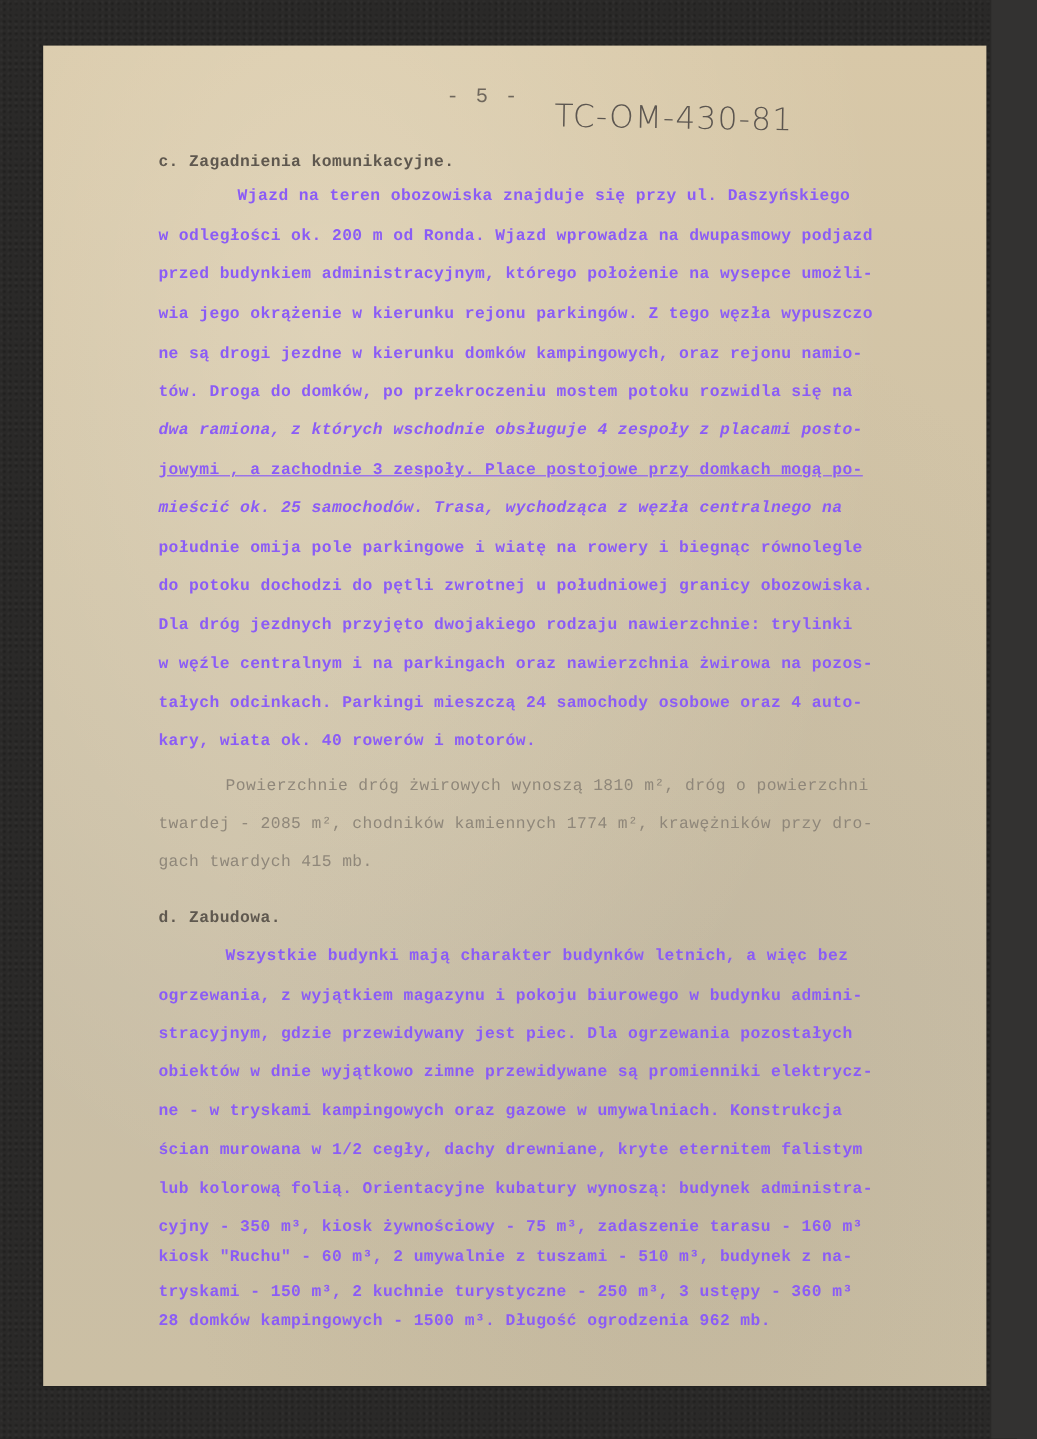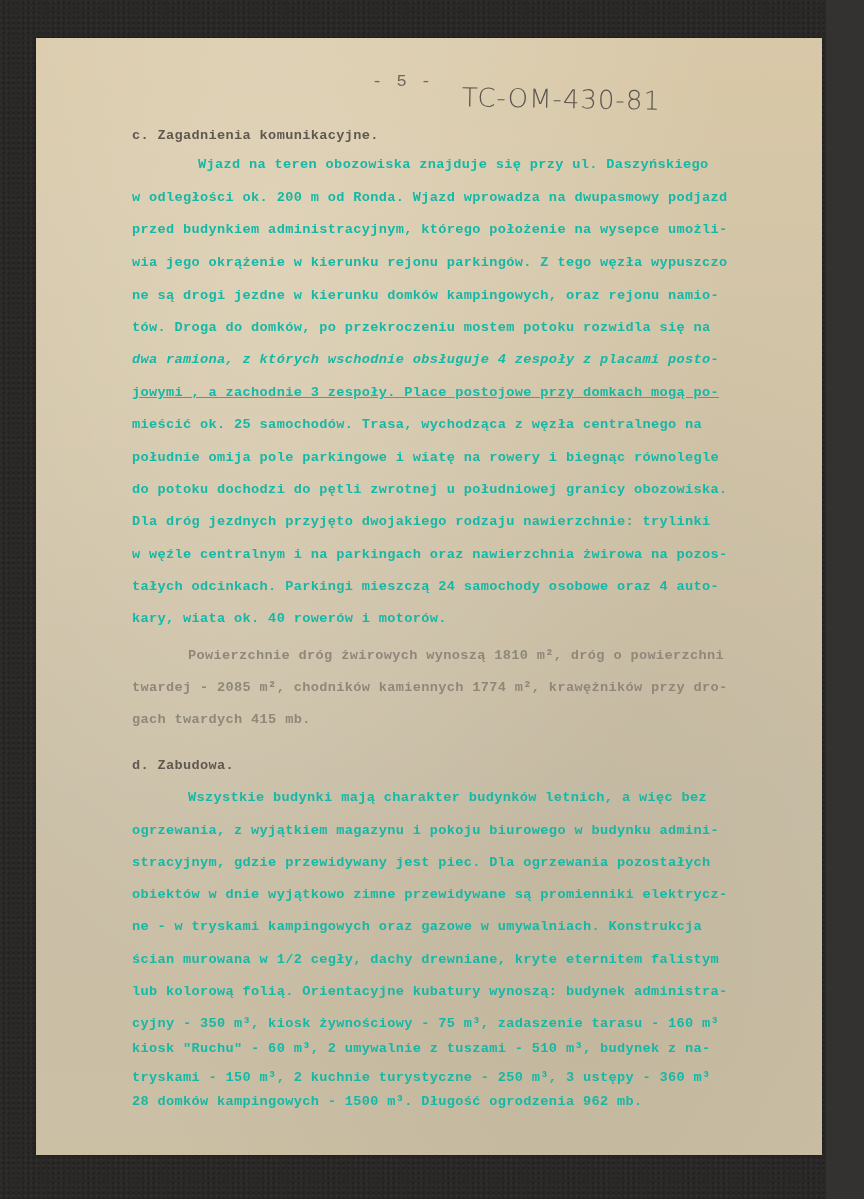--- a/index.html
+++ b/index.html
@@ -31,23 +31,23 @@
     position: absolute; left: 372px; top: 72px;
     font-size: 17px; color: #6f675c; letter-spacing: 2px;
   }
   .ref-code {
     position: absolute; left: 462px; top: 84px;
     font-family: "DejaVu Sans", sans-serif; font-size: 26px; color: #5c5650;
     letter-spacing: 1px; transform: rotate(1deg); font-weight: 300;
   }
   .line {
     position: absolute; left: 132px; white-space: nowrap;
-    font-size: 13.6px; color: #14b8a6; font-weight: bold; letter-spacing: 0.35px;
+    font-size: 13.6px; color: #8b5cf6; font-weight: bold; letter-spacing: 0.35px;
   }
-  .line.faint { color: #8f877a; font-weight: bold; }
+  .line.faint { color: #8f877a; font-weight: normal; }
   .heading { color: #5f584f; }
 </style>
 </head>
 <body>
 
 <div class="leather"></div>
 <div class="side-strip"></div>
 
 <div class="paper"></div>
 
@@ -57,21 +57,21 @@
 <div class="line heading" style="top:128px;">c. Zagadnienia komunikacyjne.</div>
 
 <div class="line" style="top:157px; left:198px;">Wjazd na teren obozowiska znajduje się przy ul. Daszyńskiego</div>
 <div class="line" style="top:190px;">w odległości ok. 200 m od Ronda. Wjazd wprowadza na dwupasmowy podjazd</div>
 <div class="line" style="top:222px;">przed budynkiem administracyjnym, którego położenie na wysepce umożli-</div>
 <div class="line" style="top:255px;">wia jego okrążenie w kierunku rejonu parkingów. Z tego węzła wypuszczo</div>
 <div class="line" style="top:288px;">ne są drogi jezdne w kierunku domków kampingowych, oraz rejonu namio-</div>
 <div class="line" style="top:320px;">tów. Droga do domków, po przekroczeniu mostem potoku rozwidla się na</div>
 <div class="line" style="top:352px;font-style:italic;">dwa ramiona, z których wschodnie obsługuje 4 zespoły z placami posto-</div>
 <div class="line" style="top:385px;text-decoration:underline;">jowymi , a zachodnie 3 zespoły. Place postojowe przy domkach mogą po-</div>
-<div class="line" style="top:417px;">mieścić ok. 25 samochodów. Trasa, wychodząca z węzła centralnego na</div>
+<div class="line" style="top:417px;font-style:italic;">mieścić ok. 25 samochodów. Trasa, wychodząca z węzła centralnego na</div>
 <div class="line" style="top:450px;">południe omija pole parkingowe i wiatę na rowery i biegnąc równolegle</div>
 <div class="line" style="top:482px;">do potoku dochodzi do pętli zwrotnej u południowej granicy obozowiska.</div>
 <div class="line" style="top:514px;">Dla dróg jezdnych przyjęto dwojakiego rodzaju nawierzchnie: trylinki</div>
 <div class="line" style="top:547px;">w węźle centralnym i na parkingach oraz nawierzchnia żwirowa na pozos-</div>
 <div class="line" style="top:579px;">tałych odcinkach. Parkingi mieszczą 24 samochody osobowe oraz 4 auto-</div>
 <div class="line" style="top:611px;">kary, wiata ok. 40 rowerów i motorów.</div>
 <div class="line faint" style="top:648px; left:188px;">Powierzchnie dróg żwirowych wynoszą 1810 m², dróg o powierzchni</div>
 <div class="line faint" style="top:680px;">twardej - 2085 m², chodników kamiennych 1774 m², krawężników przy dro-</div>
 <div class="line faint" style="top:712px;">gach twardych 415 mb.</div>
 

